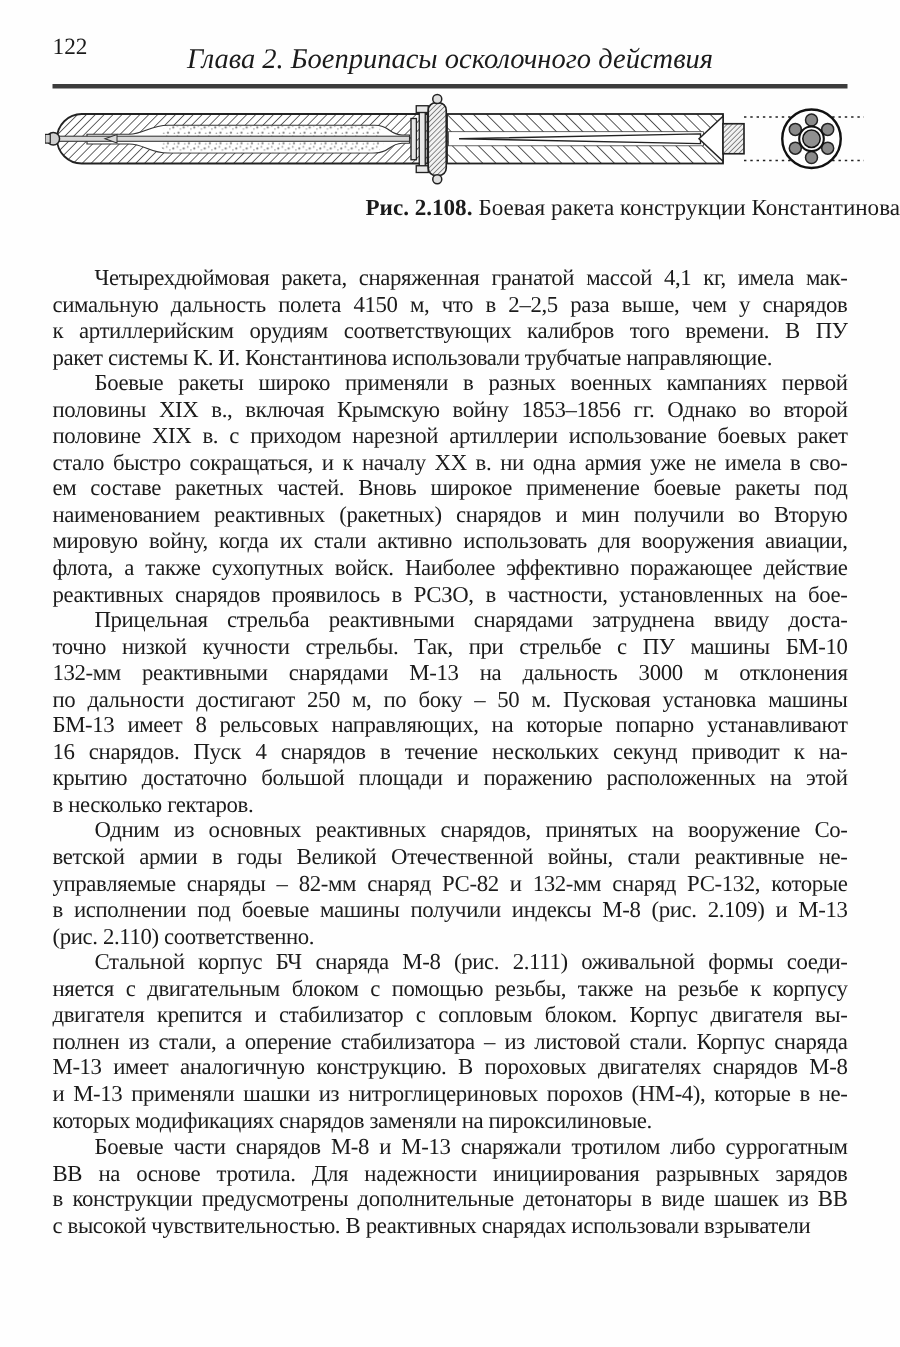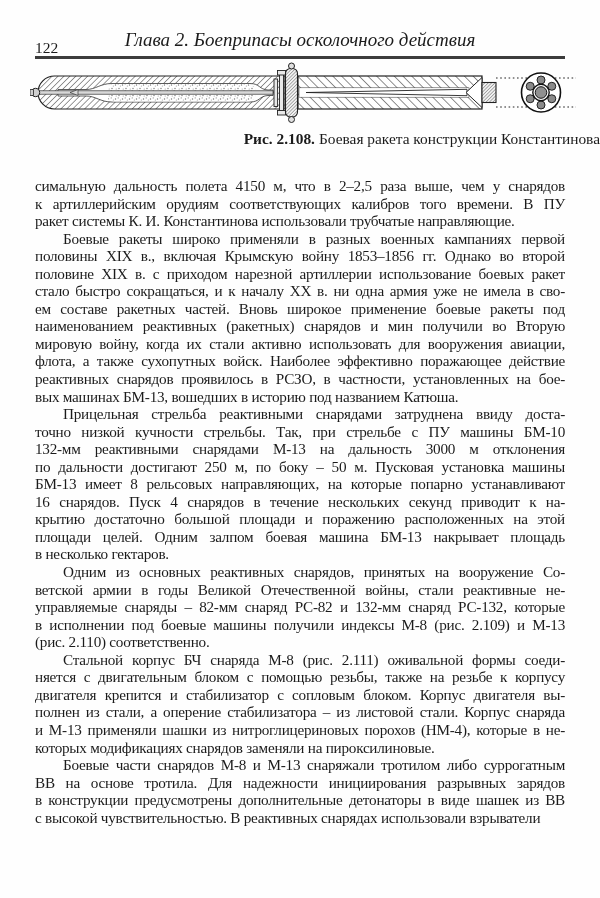--- a/index.html
+++ b/index.html
@@ -2,21 +2,21 @@
 <html lang="ru"><head>
 <meta charset="utf-8">
 <style>
   html,body{margin:0;padding:0;}
   body{
     width:600px;height:898px;position:relative;overflow:hidden;
     background:#fefefe;color:#1b1b1b;
     font-family:"Liberation Serif","DejaVu Serif",serif;
   }
   .page-number{
-    position:absolute;top:40px;left:35px;font-size:15.5px;line-height:15px;
+    position:absolute;top:24px;left:35px;font-size:15.5px;line-height:15px;
   }
   .chapter-header{
     position:absolute;top:32px;left:35px;width:530px;text-align:center;
     font-style:italic;font-size:19px;line-height:15px;
   }
   .header-rule{
     position:absolute;top:56px;left:35px;width:530px;height:2.5px;background:#3c3c3c;
   }
   .figure-wrap{
     position:absolute;top:62px;left:30px;width:552px;height:62px;
@@ -110,59 +110,59 @@
     <circle cx="511" cy="30.5" r="5.8" fill="#909090" stroke="#111" stroke-width="1"></circle>
   </svg>
 </div>
 
 <div class="figure-caption">
   <span class="cap-label">Рис. 2.108.</span><span class="cap-text">Боевая ракета конструкции Константинова</span>
 </div>
 
 <div class="body-text">
     <div>
+      <div class="tline first">Четырехдюймовая ракета, снаряженная гранатой массой 4,1 кг, имела мак-</div>
       <div class="tline">симальную дальность полета 4150 м, что в 2–2,5 раза выше, чем у снарядов</div>
       <div class="tline">к артиллерийским орудиям соответствующих калибров того времени. В ПУ</div>
       <div class="tline last">ракет системы К. И. Константинова использовали трубчатые направляющие.</div>
     </div>
     <div>
       <div class="tline first">Боевые ракеты широко применяли в разных военных кампаниях первой</div>
       <div class="tline">половины XIX в., включая Крымскую войну 1853–1856 гг. Однако во второй</div>
       <div class="tline">половине XIX в. с приходом нарезной артиллерии использование боевых ракет</div>
       <div class="tline">стало быстро сокращаться, и к началу XX в. ни одна армия уже не имела в сво-</div>
       <div class="tline">ем составе ракетных частей. Вновь широкое применение боевые ракеты под</div>
       <div class="tline">наименованием реактивных (ракетных) снарядов и мин получили во Вторую</div>
       <div class="tline">мировую войну, когда их стали активно использовать для вооружения авиации,</div>
       <div class="tline">флота, а также сухопутных войск. Наиболее эффективно поражающее действие</div>
       <div class="tline">реактивных снарядов проявилось в РСЗО, в частности, установленных на бое-</div>
-      <div class="tline last">вых машинах БМ-13, вошедших в историю под названием Катюша.</div>
     </div>
     <div>
       <div class="tline first">Прицельная стрельба реактивными снарядами затруднена ввиду доста-</div>
       <div class="tline">точно низкой кучности стрельбы. Так, при стрельбе с ПУ машины БМ-10</div>
       <div class="tline">132-мм реактивными снарядами М-13 на дальность 3000 м отклонения</div>
       <div class="tline">по дальности достигают 250 м, по боку – 50 м. Пусковая установка машины</div>
       <div class="tline">БМ-13 имеет 8 рельсовых направляющих, на которые попарно устанавливают</div>
       <div class="tline">16 снарядов. Пуск 4 снарядов в течение нескольких секунд приводит к на-</div>
       <div class="tline">крытию достаточно большой площади и поражению расположенных на этой</div>
-      <div class="tline">площади целей. Одним залпом боевая машина БМ-13 накрывает площадь</div>
       <div class="tline last">в несколько гектаров.</div>
     </div>
     <div>
       <div class="tline first">Одним из основных реактивных снарядов, принятых на вооружение Со-</div>
       <div class="tline">ветской армии в годы Великой Отечественной войны, стали реактивные не-</div>
       <div class="tline">управляемые снаряды – 82-мм снаряд РС-82 и 132-мм снаряд РС-132, которые</div>
       <div class="tline">в исполнении под боевые машины получили индексы М-8 (рис. 2.109) и М-13</div>
       <div class="tline last">(рис. 2.110) соответственно.</div>
     </div>
     <div>
       <div class="tline first">Стальной корпус БЧ снаряда М-8 (рис. 2.111) оживальной формы соеди-</div>
       <div class="tline">няется с двигательным блоком с помощью резьбы, также на резьбе к корпусу</div>
       <div class="tline">двигателя крепится и стабилизатор с сопловым блоком. Корпус двигателя вы-</div>
       <div class="tline">полнен из стали, а оперение стабилизатора – из листовой стали. Корпус снаряда</div>
+      <div class="tline">М-13 имеет аналогичную конструкцию. В пороховых двигателях снарядов М-8</div>
       <div class="tline">и М-13 применяли шашки из нитроглицериновых порохов (НМ-4), которые в не-</div>
       <div class="tline last">которых модификациях снарядов заменяли на пироксилиновые.</div>
     </div>
     <div>
       <div class="tline first">Боевые части снарядов М-8 и М-13 снаряжали тротилом либо суррогатным</div>
       <div class="tline">ВВ на основе тротила. Для надежности инициирования разрывных зарядов</div>
       <div class="tline">в конструкции предусмотрены дополнительные детонаторы в виде шашек из ВВ</div>
       <div class="tline last">с высокой чувствительностью. В реактивных снарядах использовали взрыватели</div>
     </div>
   </div>

